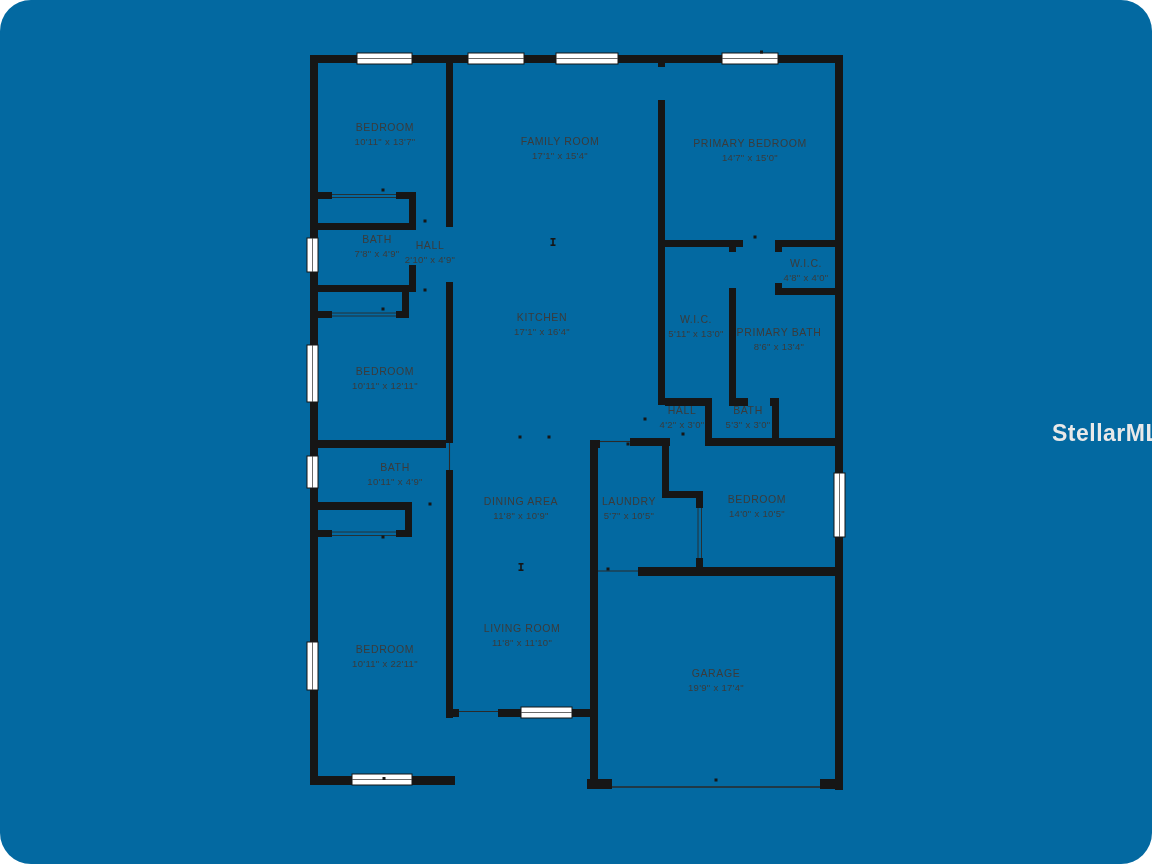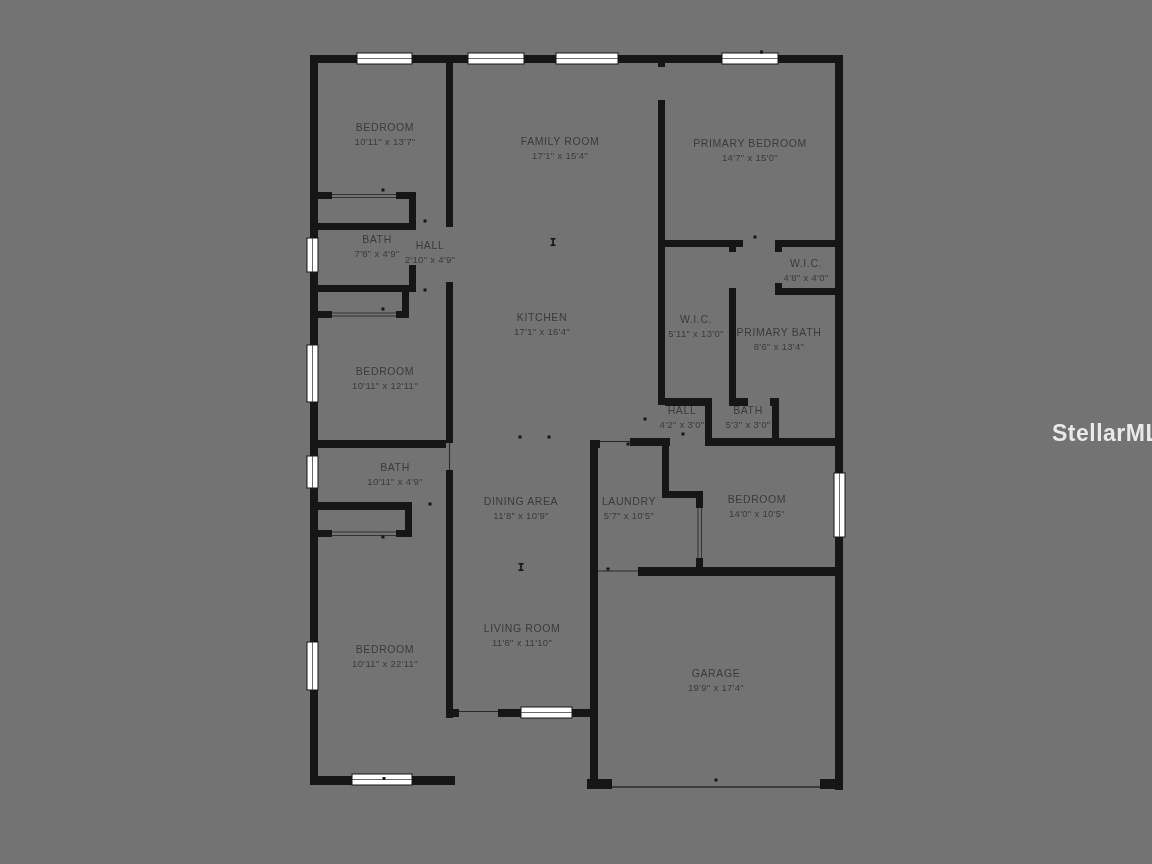--- a/index.html
+++ b/index.html
@@ -1,18 +1,18 @@
 <!DOCTYPE html>
 <html><head>
 <meta charset="utf-8">
 <style>
   html,body{margin:0;padding:0;background:#ffffff;}
   body{width:1152px;height:864px;position:relative;overflow:hidden;
        font-family:"Liberation Sans",sans-serif;}
-  .canvas{position:absolute;inset:0;background:#737373;}
+  .canvas{position:absolute;inset:0;background:#0369a1;border-radius:31px;}
   svg{position:absolute;left:0;top:0;}
   .room-name{font-size:10.5px;letter-spacing:.6px;fill:#3b3b3b;text-anchor:middle;}
   .room-dims{font-size:9.5px;letter-spacing:.3px;fill:#3b3b3b;text-anchor:middle;}
   .watermark{position:absolute;left:1052px;top:420px;font-size:23px;font-weight:700;
              color:#e9e9e9;white-space:nowrap;letter-spacing:0.5px;}
 </style>
 </head>
 <body>
 
 <div class="canvas">

